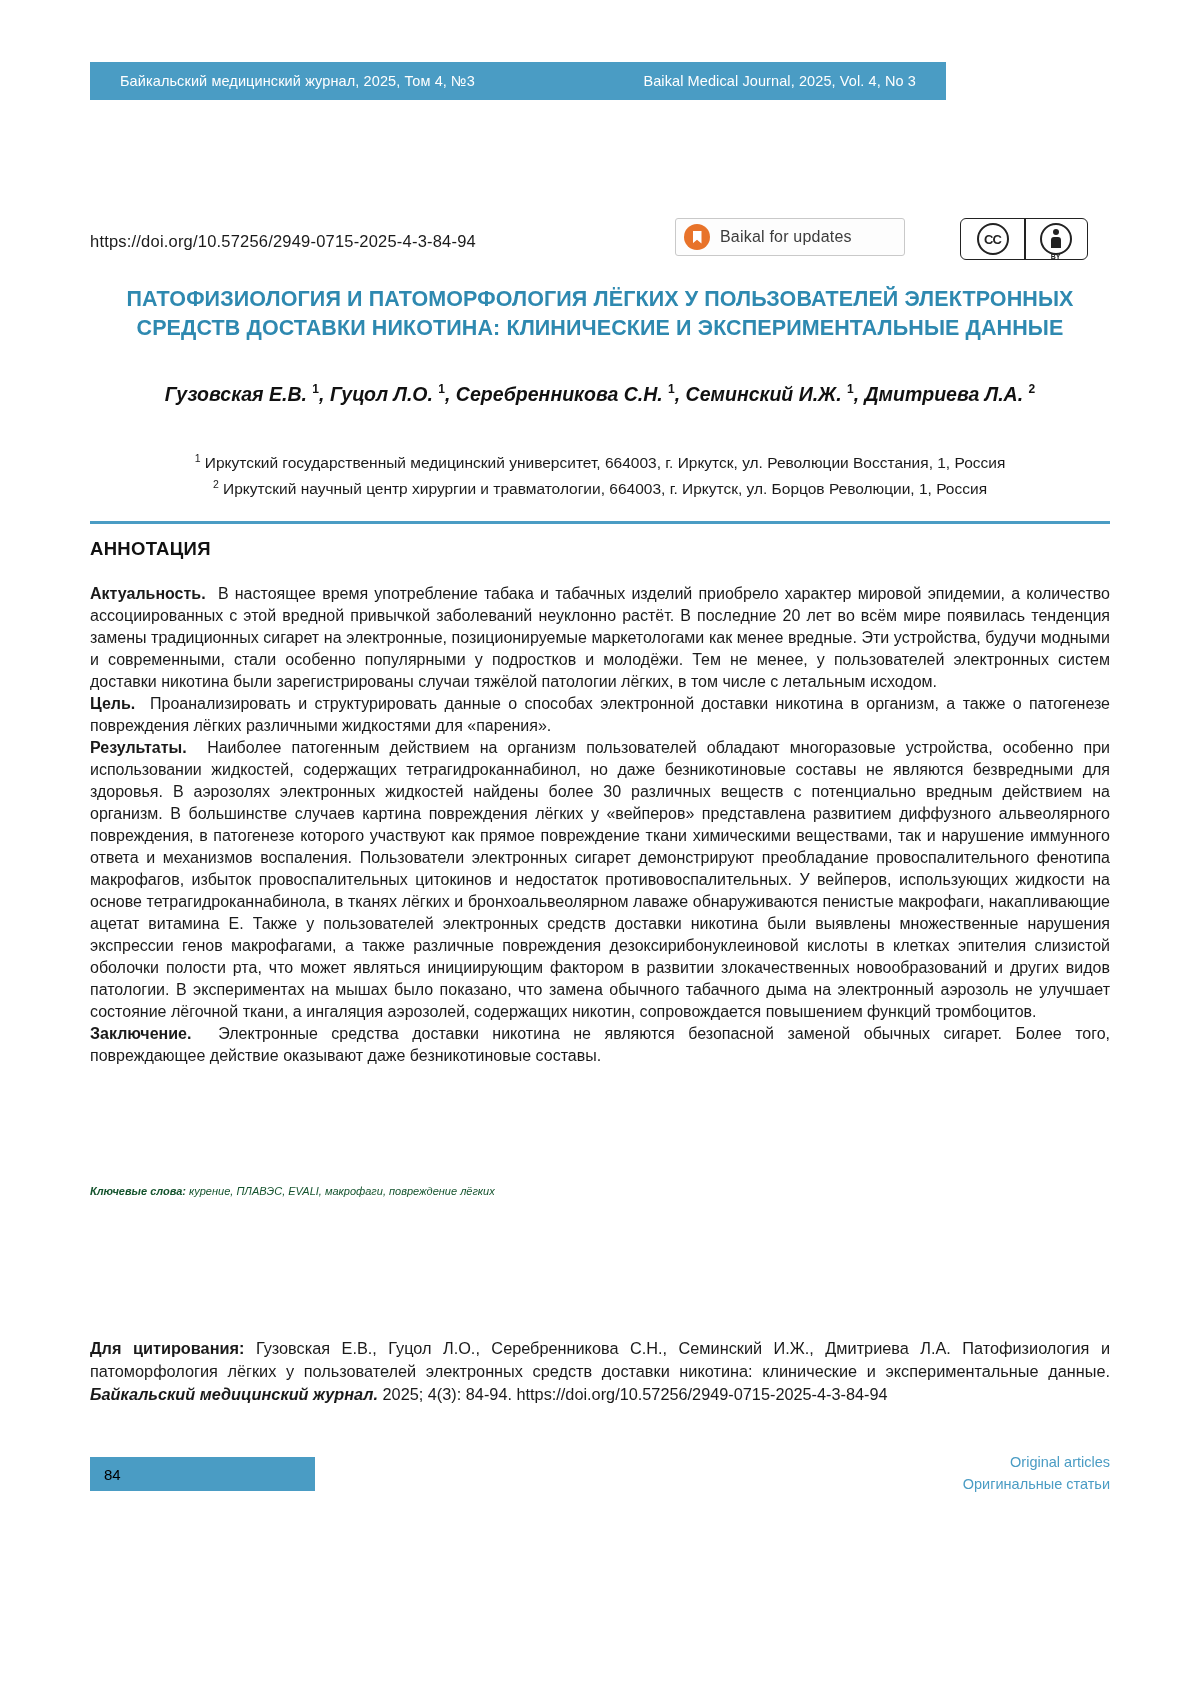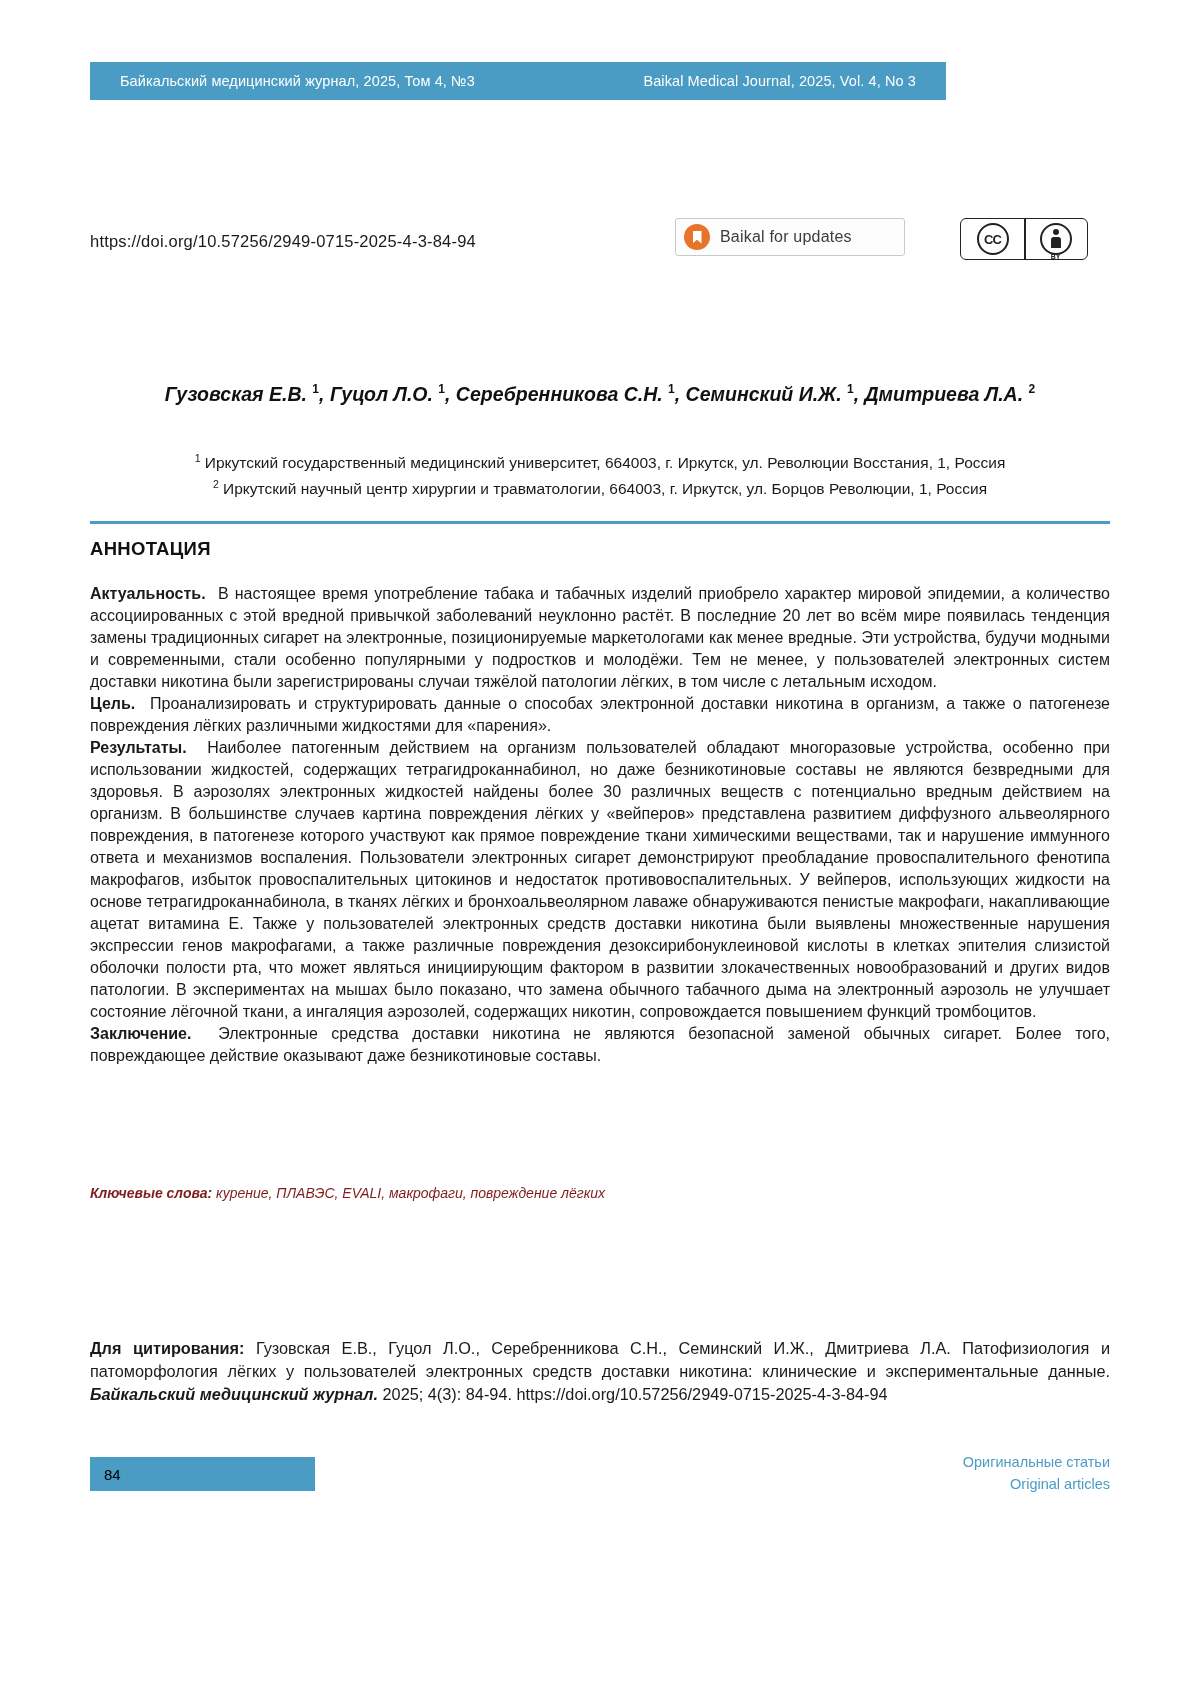--- a/index.html
+++ b/index.html
@@ -246,22 +246,22 @@
     color: #1a1a1a;
   }
   .abstract p { margin: 0; }
   .abstract b { font-weight: bold; }
 
   .keywords {
     position: absolute;
     left: 90px;
     top: 1185px;
     width: 1020px;
-    font-size: 14px;
-    color: #7f1d1d;
+    font-size: 11px;
+    color: #14532d;
   }
   .keywords .kw-label { font-weight: bold; font-style: italic; }
   .keywords .kw-list { font-style: italic; }
 
   
   .citation {
     position: absolute;
     left: 90px;
     top: 1337px;
     width: 1020px;
@@ -324,20 +324,21 @@
       <div class="cc-cell">
         <span class="cc-circle">CC</span>
       </div>
       <div class="cc-cell">
         <span class="cc-person"></span>
         <span class="cc-by-text">BY</span>
       </div>
     </div>
   </div>
 
+  <div class="title">ПАТОФИЗИОЛОГИЯ И ПАТОМОРФОЛОГИЯ ЛЁГКИХ У ПОЛЬЗОВАТЕЛЕЙ ЭЛЕКТРОННЫХ СРЕДСТВ ДОСТАВКИ НИКОТИНА: КЛИНИЧЕСКИЕ И ЭКСПЕРИМЕНТАЛЬНЫЕ ДАННЫЕ</div>
 
   <div class="authors">Гузовская Е.В. <sup>1</sup>, Гуцол Л.О. <sup>1</sup>, Серебренникова С.Н. <sup>1</sup>, Семинский И.Ж. <sup>1</sup>, Дмитриева Л.А. <sup>2</sup></div>
 
   <div class="affils">
     <div class="aff-line">
       <sup>1</sup>
       <span>Иркутский государственный медицинский университет, 664003, г. Иркутск, ул. Революции Восстания, 1, Россия</span>
     </div>
     <div class="aff-line">
       <sup>2</sup>
@@ -378,17 +379,17 @@
     <span>Гузовская Е.В., Гуцол Л.О., Серебренникова С.Н., Семинский И.Ж., Дмитриева Л.А. Патофизиология и патоморфология лёгких у пользователей электронных средств доставки никотина: клинические и экспериментальные данные.</span>
     <i>Байкальский медицинский журнал.</i>
     <span>2025; 4(3): 84-94.</span>
     <span>https://doi.org/10.57256/2949-0715-2025-4-3-84-94</span>
   </div>
 
   <div class="footer-bar">
     <span>84</span>
   </div>
   <div class="footer-right">
+    <div>Original articles</div>
     <div>Оригинальные статьи</div>
-    <div>Original articles</div>
   </div>
 
 </div>
 
 </body></html>

